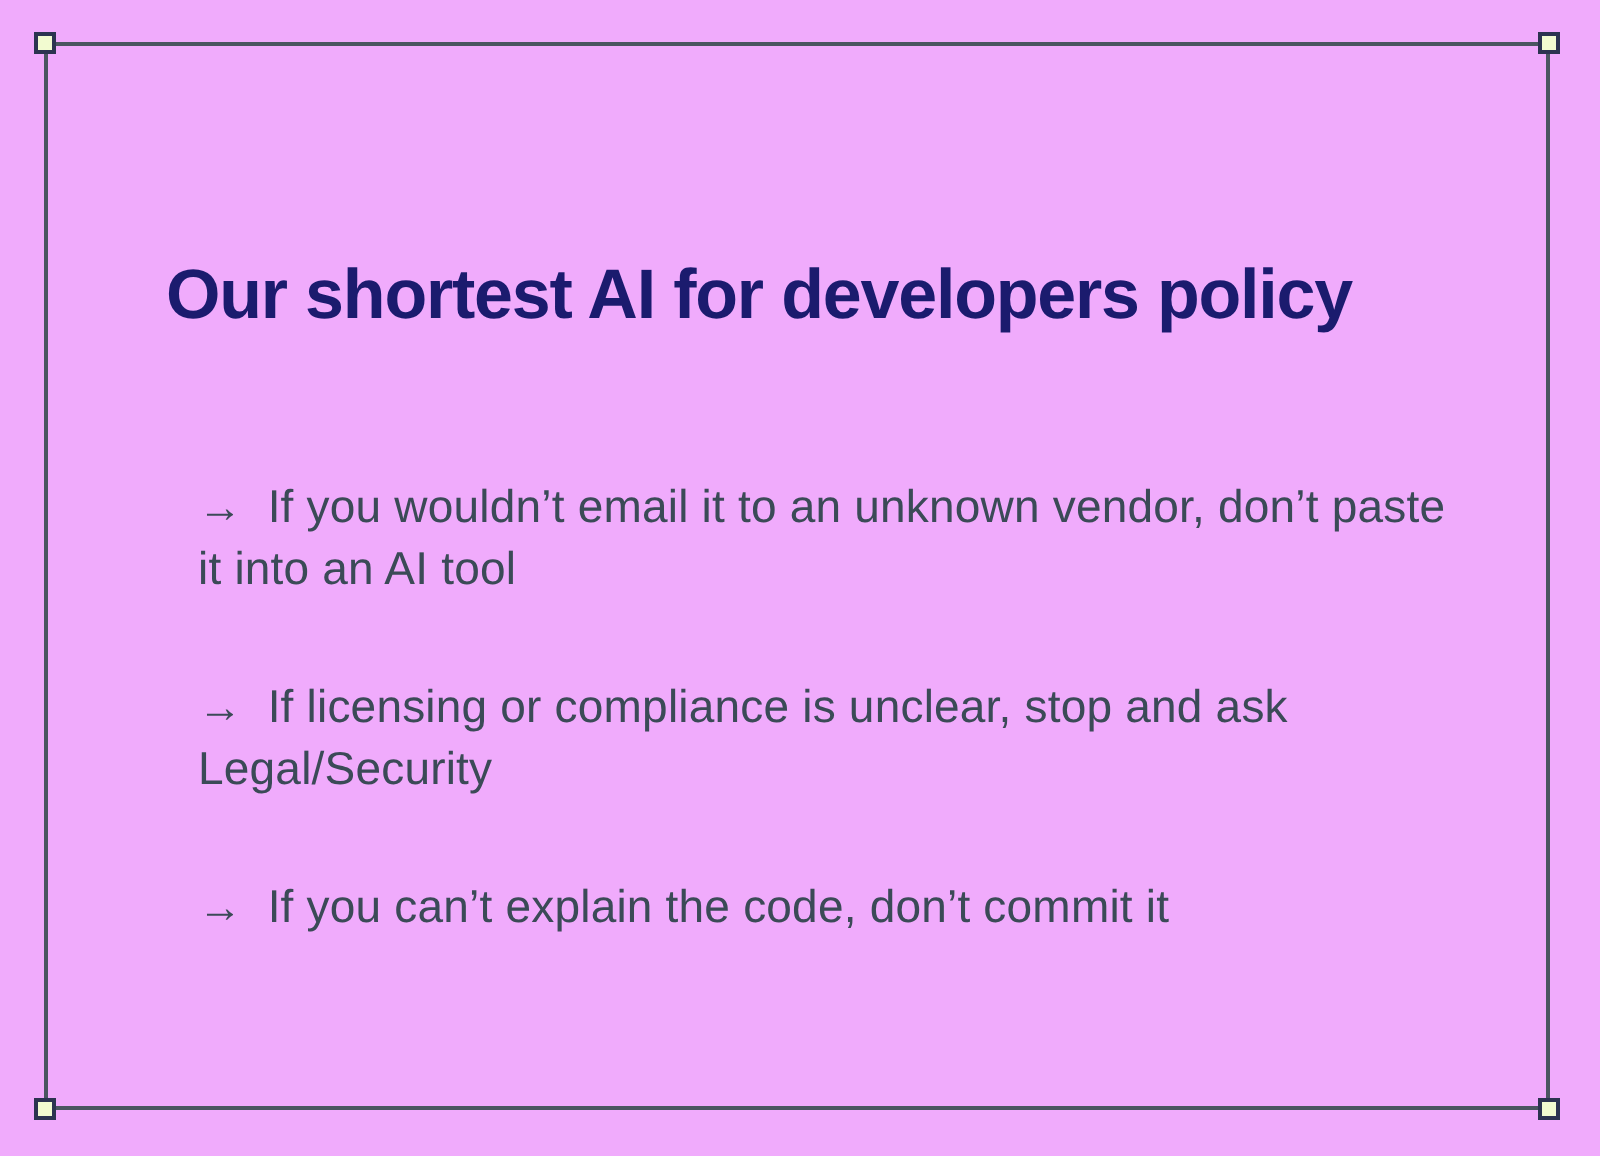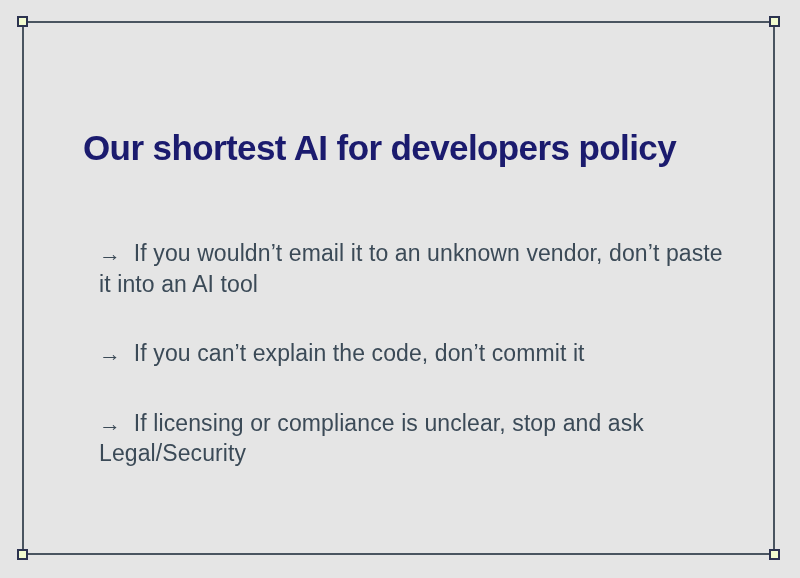--- a/index.html
+++ b/index.html
@@ -11,21 +11,21 @@
     width: 800px;
     height: 578px;
     overflow: hidden;
     font-family: "Liberation Sans", "DejaVu Sans", sans-serif;
   }
 
   .slide {
     position: relative;
     width: 800px;
     height: 578px;
-    background: #e5e5e5;
+    background: #f0abfc;
     box-sizing: border-box;
   }
 
   
   .frame {
     position: absolute;
     left: 22px;
     top: 21px;
     width: 753px;
     height: 534px;
@@ -151,23 +151,23 @@
 
     <ul class="bullets">
 
       <li class="bullet-item">
         <span class="bullet-arrow">→&nbsp;</span>
         <span class="bullet-text">If you wouldn’t email it to an unknown vendor, don’t paste it into an AI tool</span>
       </li>
 
       <li class="bullet-item">
         <span class="bullet-arrow">→&nbsp;</span>
-        <span class="bullet-text">If you can’t explain the code, don’t commit it</span>
+        <span class="bullet-text">If licensing or compliance is unclear, stop and ask Legal/Security</span>
       </li>
 
       <li class="bullet-item">
         <span class="bullet-arrow">→&nbsp;</span>
-        <span class="bullet-text">If licensing or compliance is unclear, stop and ask Legal/Security</span>
+        <span class="bullet-text">If you can’t explain the code, don’t commit it</span>
       </li>
 
     </ul>
   </div>
 </div>
 
 </body></html>

